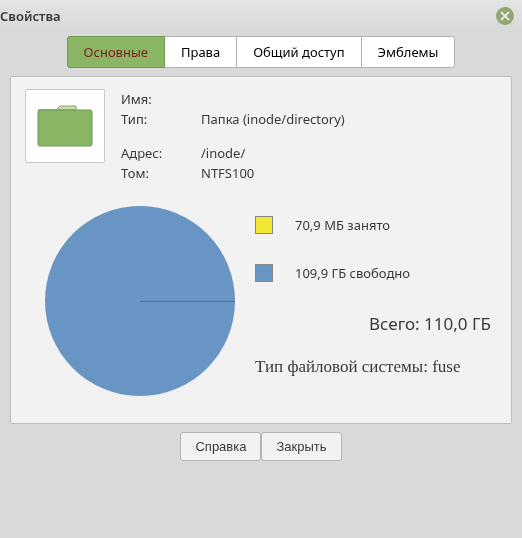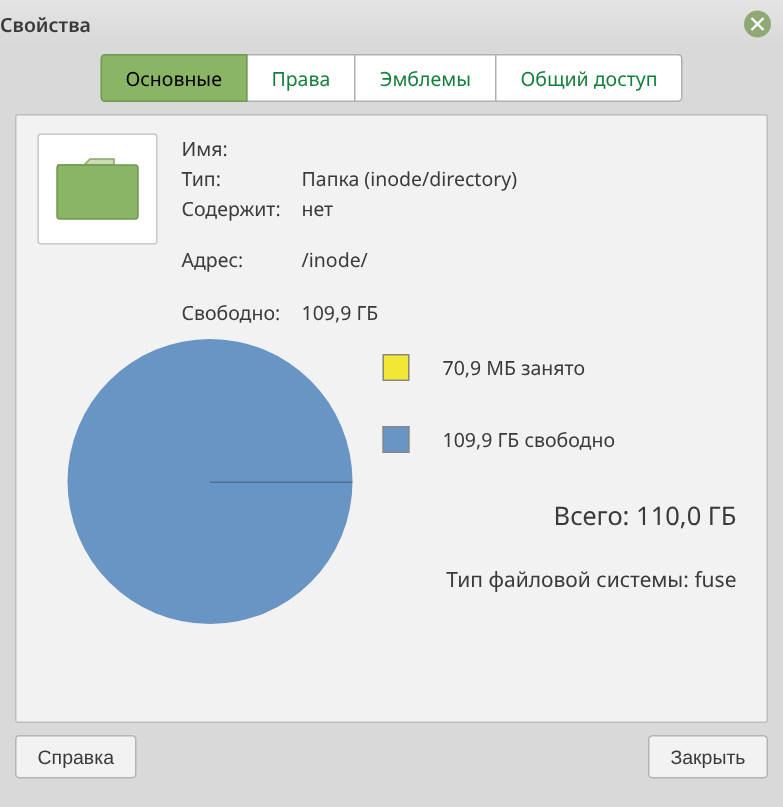--- a/index.html
+++ b/index.html
@@ -42,40 +42,40 @@
     padding: 4px 0 8px 0;
     background: #d9d9d9;
   }
   .tab {
     padding: 6px 16px;
     background: #fff;
     border: 1px solid #b0b0b0;
     font-size: 13px;
     cursor: pointer;
     margin-left: -1px;
-    color: #15803d;
+    color: #000000;
   }
   .tab:first-child { border-radius: 3px 0 0 3px; margin-left: 0; }
   .tab:last-child { border-radius: 0 3px 3px 0; }
   .tab.active {
     background: #8ab565;
-    color: #000000;
+    color: #7f1d1d;
     border-color: #6f9850;
     z-index: 1;
     position: relative;
   }
   .panel-wrap {
     padding: 0 10px 6px 10px;
   }
   .panel {
     background: #f2f2f2;
     border: 1px solid #bdbdbd;
     border-radius: 2px;
     padding: 12px 14px 10px 14px;
-    height: 406px;
+    height: 348px;
     box-sizing: border-box;
     position: relative;
   }
   .top-area {
     display: flex;
   }
   .icon-box {
     width: 78px;
     height: 72px;
     border: 1px solid #c8c8c8;
@@ -140,27 +140,27 @@
   }
   .swatch.used { background: #f2e735; }
   .swatch.free { background: #6995c4; }
   .total-row {
     text-align: right;
     font-size: 17px;
     padding-right: 6px;
     margin-bottom: 22px;
   }
   .fs-row {
-    text-align: right;
-    font-size: 14px;
+    font-size: 17px;
     padding-right: 6px;
+    font-family: Liberation Serif, serif;
   }
   .bottom-bar {
     display: flex;
-    justify-content: space-between;
+    justify-content: center;
     padding: 2px 10px 10px 10px;
   }
   .btn {
     padding: 6px 14px;
     background: #f2f2f2;
     border: 1px solid #b4b4b4;
     border-radius: 3px;
     font-size: 13px;
     cursor: pointer;
     color: #3a3a3a;
@@ -175,56 +175,52 @@
     <svg viewBox="0 0 10 10">
       <line x1="1" y1="1" x2="9" y2="9" stroke="#fff" stroke-width="1.6"></line>
       <line x1="9" y1="1" x2="1" y2="9" stroke="#fff" stroke-width="1.6"></line>
     </svg>
   </div>
 </div>
 
 <div class="tabs">
   <div class="tab active">Основные</div>
   <div class="tab">Права</div>
+  <div class="tab">Общий доступ</div>
   <div class="tab">Эмблемы</div>
-  <div class="tab">Общий доступ</div>
 </div>
 
 <div class="panel-wrap">
   <div class="panel">
     <div class="top-area">
       <div class="icon-box">
         <svg class="folder-svg" viewBox="0 0 58 48">
           <path d="M2 8 L20 8 L24 4 L40 4 L40 8 L2 8 Z" fill="#cbdbb4" stroke="#8aa66a" stroke-width="1"></path>
           <rect x="2" y="8" width="54" height="36" rx="2" fill="#8ab565" stroke="#6f9850" stroke-width="1"></rect>
         </svg>
       </div>
       <div class="info-grid">
         <div class="info-row">
           <div class="info-label">Имя:</div>
           <div class="info-value"></div>
         </div>
         <div class="info-row">
           <div class="info-label">Тип:</div>
           <div class="info-value">Папка (inode/directory)</div>
         </div>
-        <div class="info-row">
-          <div class="info-label">Содержит:</div>
-          <div class="info-value">нет</div>
-        </div>
         <div class="gap"></div>
         <div class="info-row">
           <div class="info-label">Адрес:</div>
           <div class="info-value">/inode/</div>
         </div>
+        <div class="info-row">
+          <div class="info-label">Том:</div>
+          <div class="info-value">NTFS100</div>
+        </div>
         <div class="gap"></div>
-        <div class="info-row">
-          <div class="info-label">Свободно:</div>
-          <div class="info-value">109,9 ГБ</div>
-        </div>
       </div>
     </div>
 
     <div class="pie-area">
       <div class="pie"></div>
       <div class="pie-radius"></div>
       <div class="legend">
         <div class="legend-row">
           <div class="swatch used"></div>
           <span>70,9 МБ занято</span>

